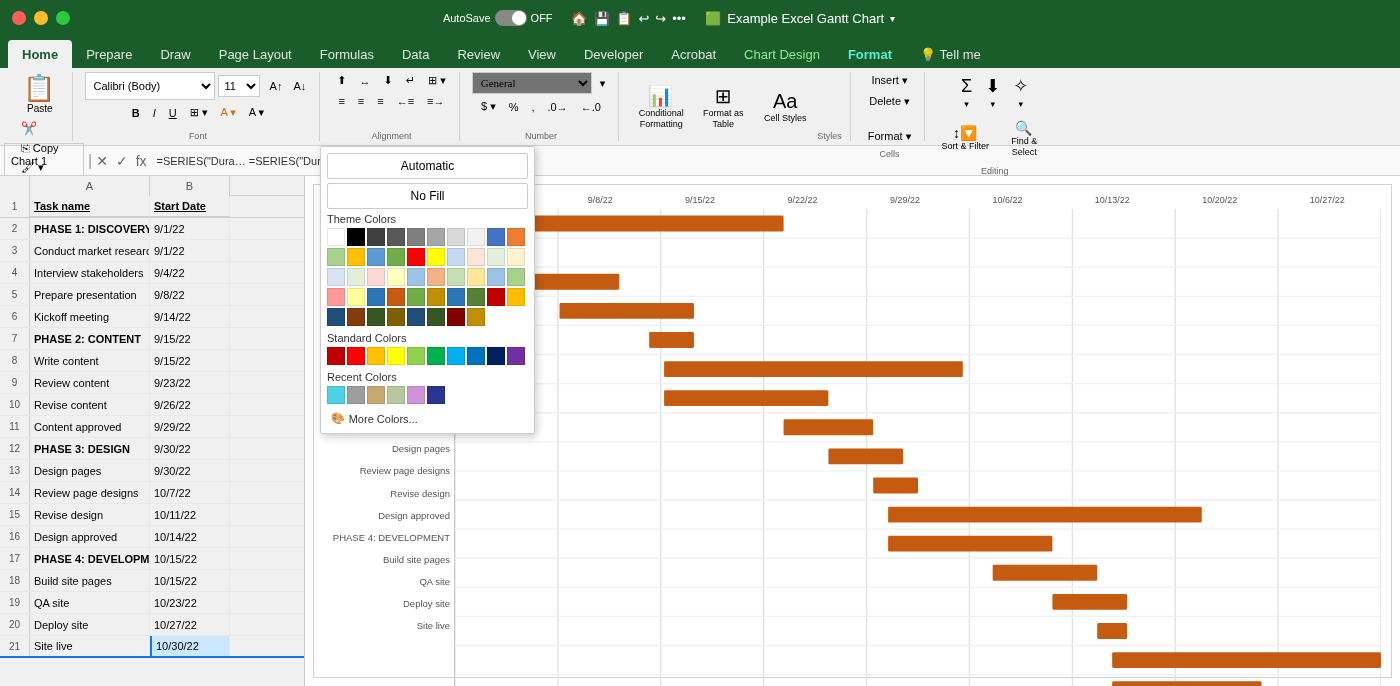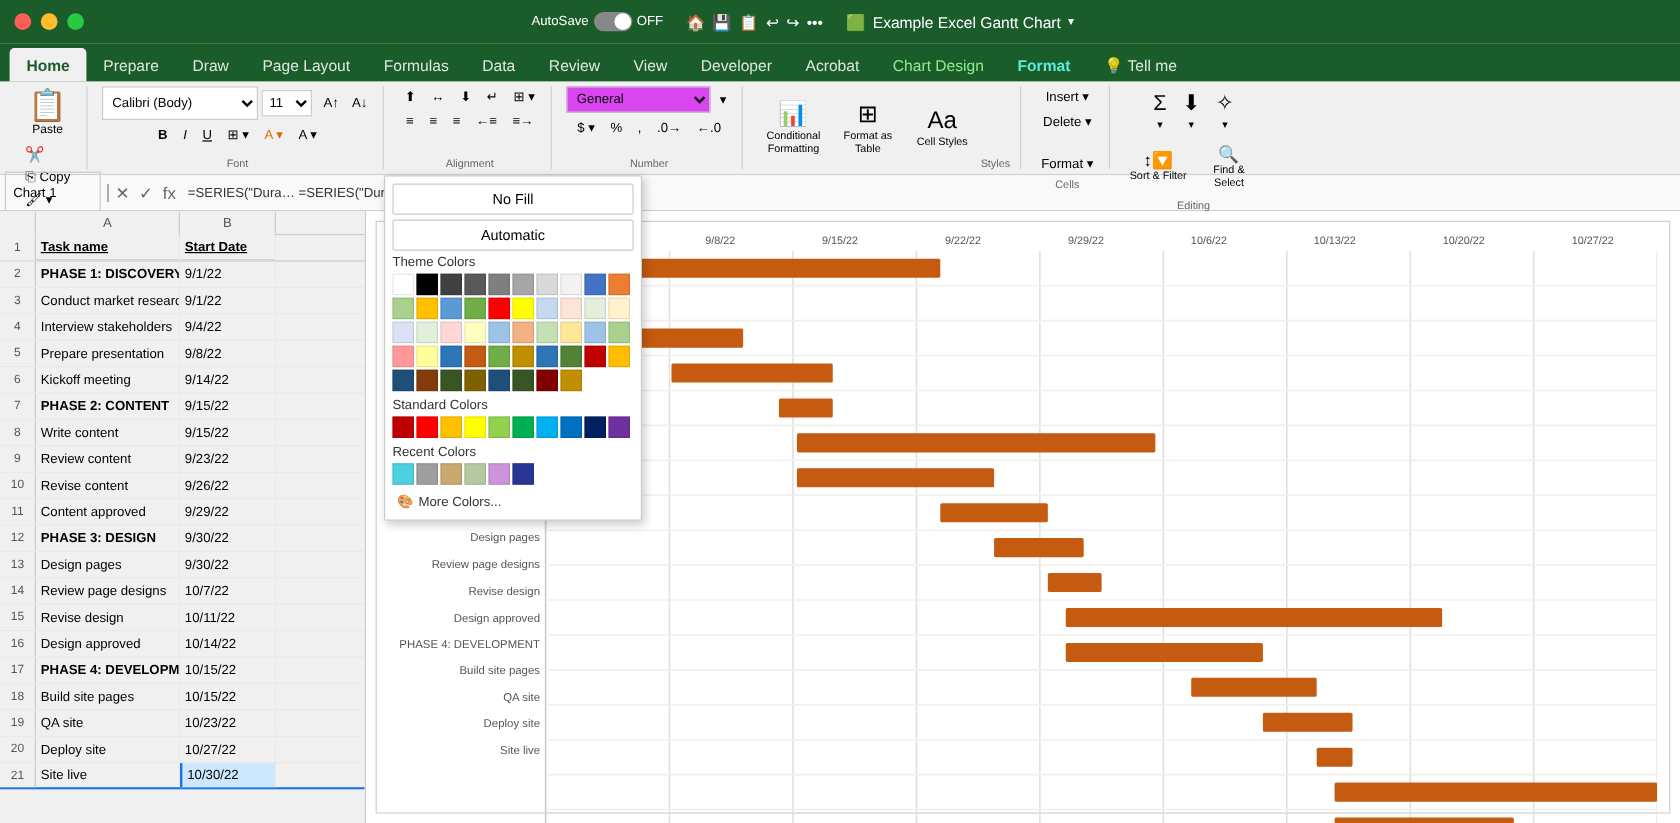--- a/index.html
+++ b/index.html
@@ -111,22 +111,23 @@
       font-size: 11px;
       border: 1px solid #ccc;
       background: white;
       padding: 0 2px;
     }
     .num-format-select {
       width: 120px;
       height: 22px;
       font-size: 11px;
       border: 1px solid #ccc;
-      background: #d946ef;
+      background: #737373;
       padding: 0 4px;
+      font-family: Liberation Serif, serif;
     }
     .conditional-btn {
       display: flex;
       flex-direction: column;
       align-items: center;
       font-size: 9px;
       text-align: center;
       width: 60px;
       padding: 4px 2px;
       cursor: pointer;
@@ -794,22 +795,22 @@
                 <rect x="666.1290322580645" y="423" width="22.58064516129032" height="12" rx="1" fill="#c55a11"></rect>
               </svg>
             </div>
         </div>
       </div>
     </div>
   </div>
 </div>
 
 <div id="color-picker">
+  <button class="cp-btn">Automatic</button>
   <button class="cp-btn">No Fill</button>
-  <button class="cp-btn">Automatic</button>
 
   <div class="cp-section-label">Theme Colors</div>
   <div class="color-grid" id="theme-colors-grid">
       <div class="color-swatch-wrap">
         <div class="color-swatch" style="background: rgb(255, 255, 255);"></div>
       </div>
       <div class="color-swatch-wrap">
         <div class="color-swatch" style="background: rgb(0, 0, 0);"></div>
       </div>
       <div class="color-swatch-wrap">

